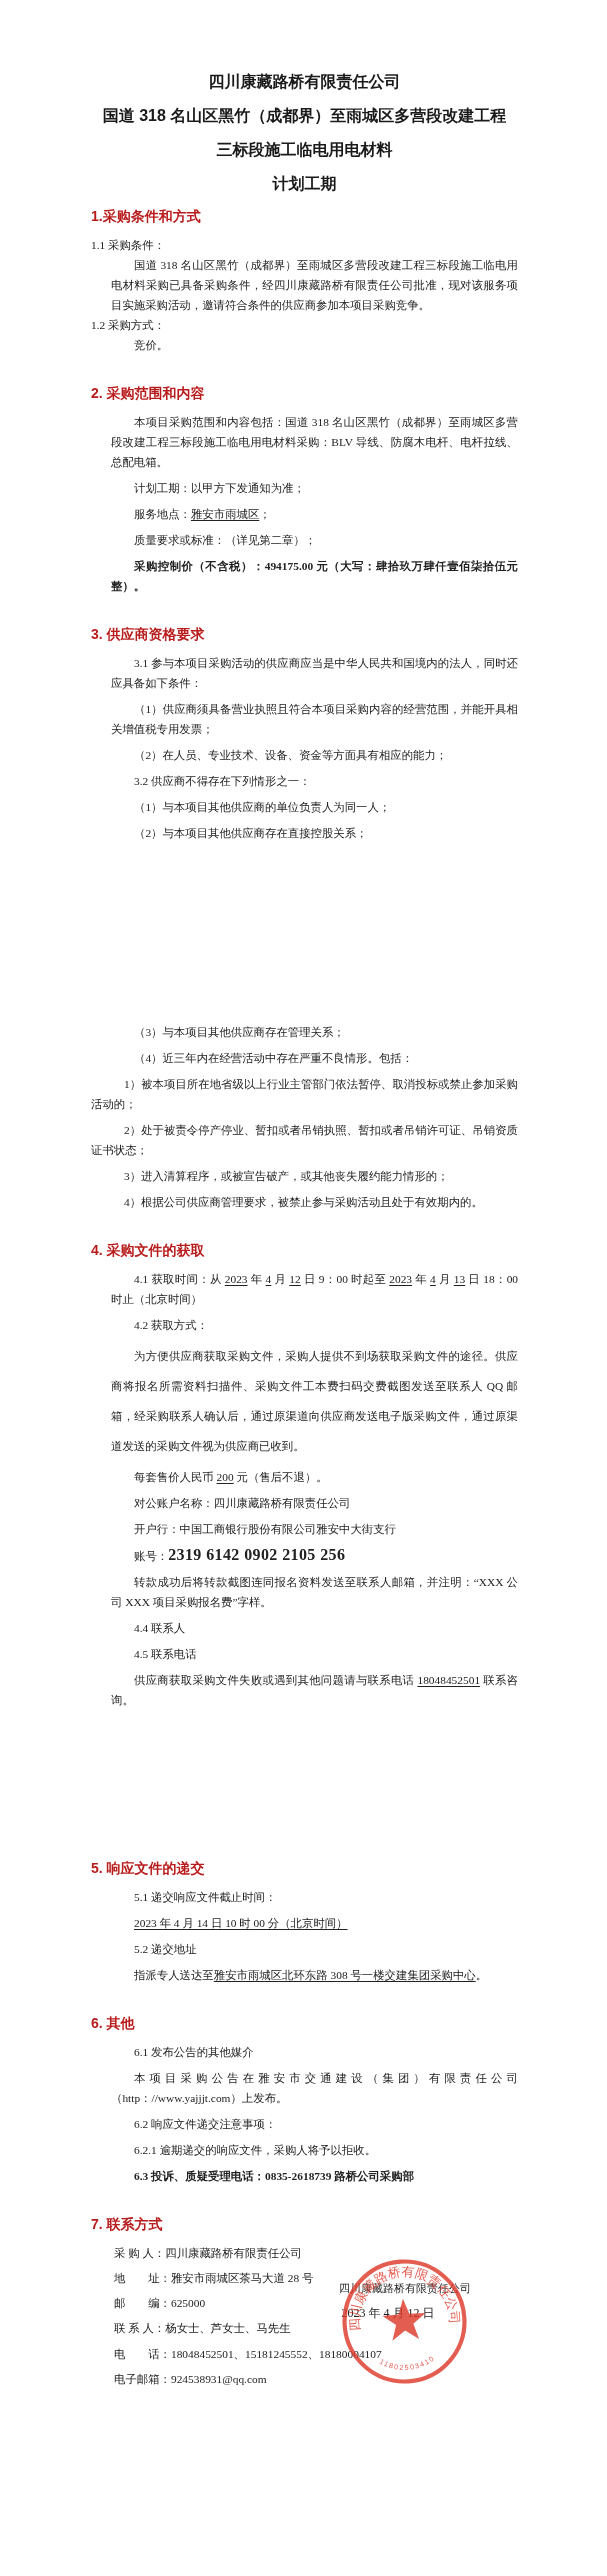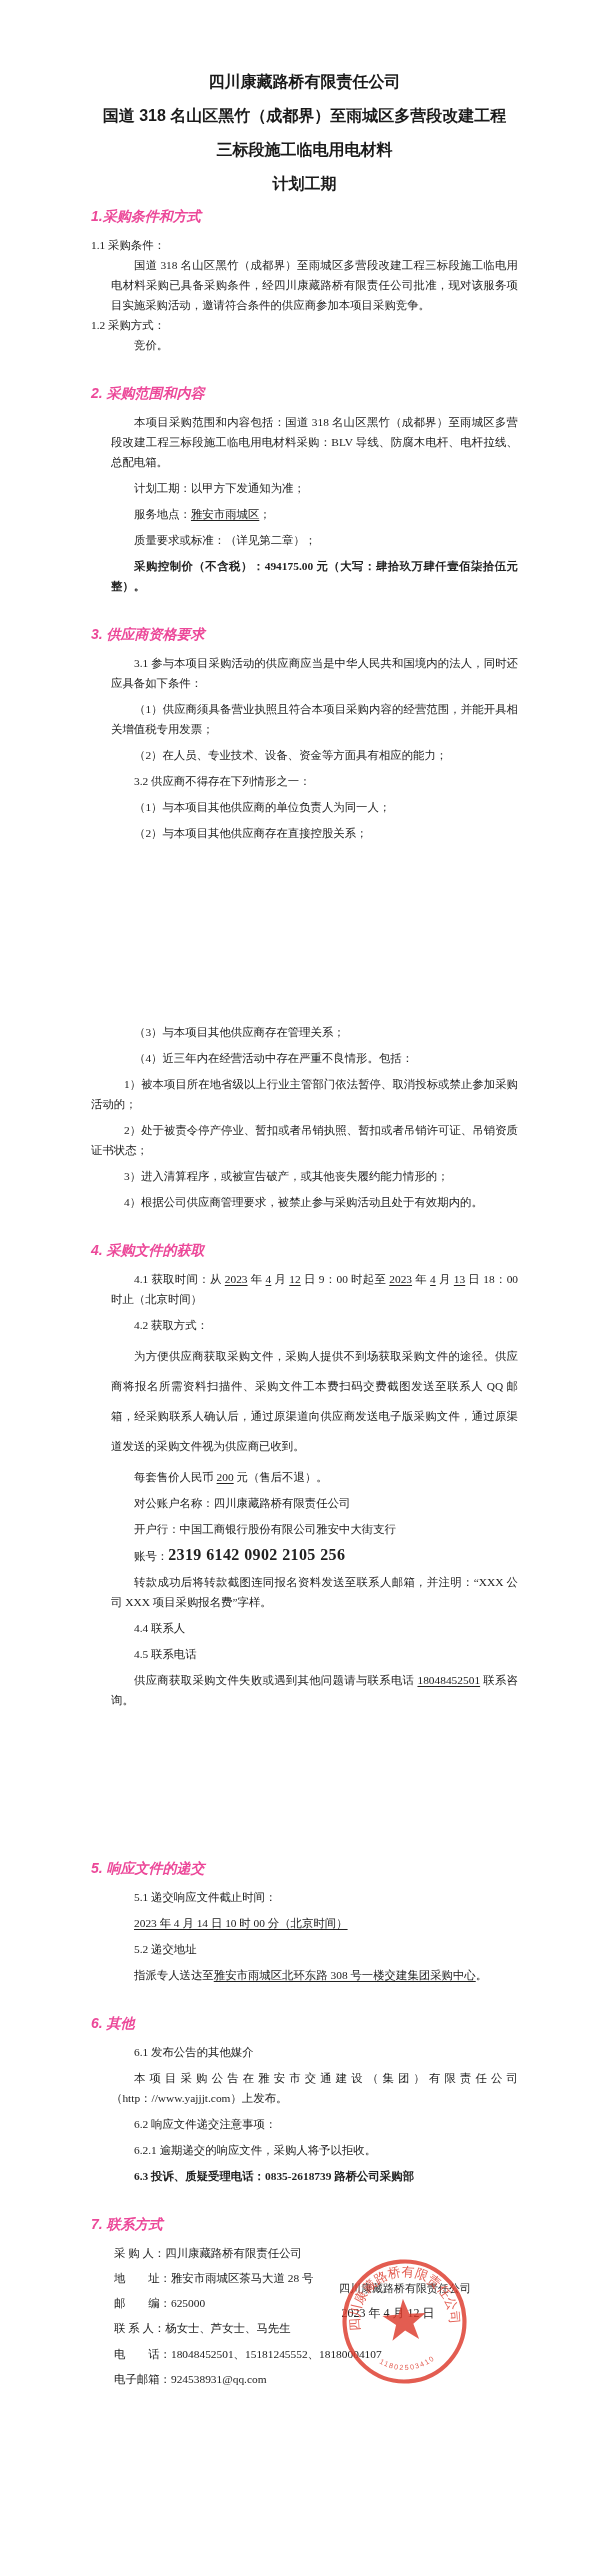--- a/index.html
+++ b/index.html
@@ -22,22 +22,21 @@
     font-size:16px;
     line-height:34px;
     color:#1a1a1a;
   }
   .sec-h{
     font-family:"Liberation Sans", sans-serif;
     font-weight:bold;
     font-size:14px;
     line-height:20px;
     margin:28px 0 9px 0;
-    color:#ec4899;
-    font-style:italic;
+    color:#b91c1c;
   }
   .sec-h:first-of-type{margin-top:4.6px;}
   .para{
     margin:6px 0;
     font-size:11.4px;
     line-height:20px;
     text-align:justify;
     color:#222;
   }
   .tight{margin:0;}

